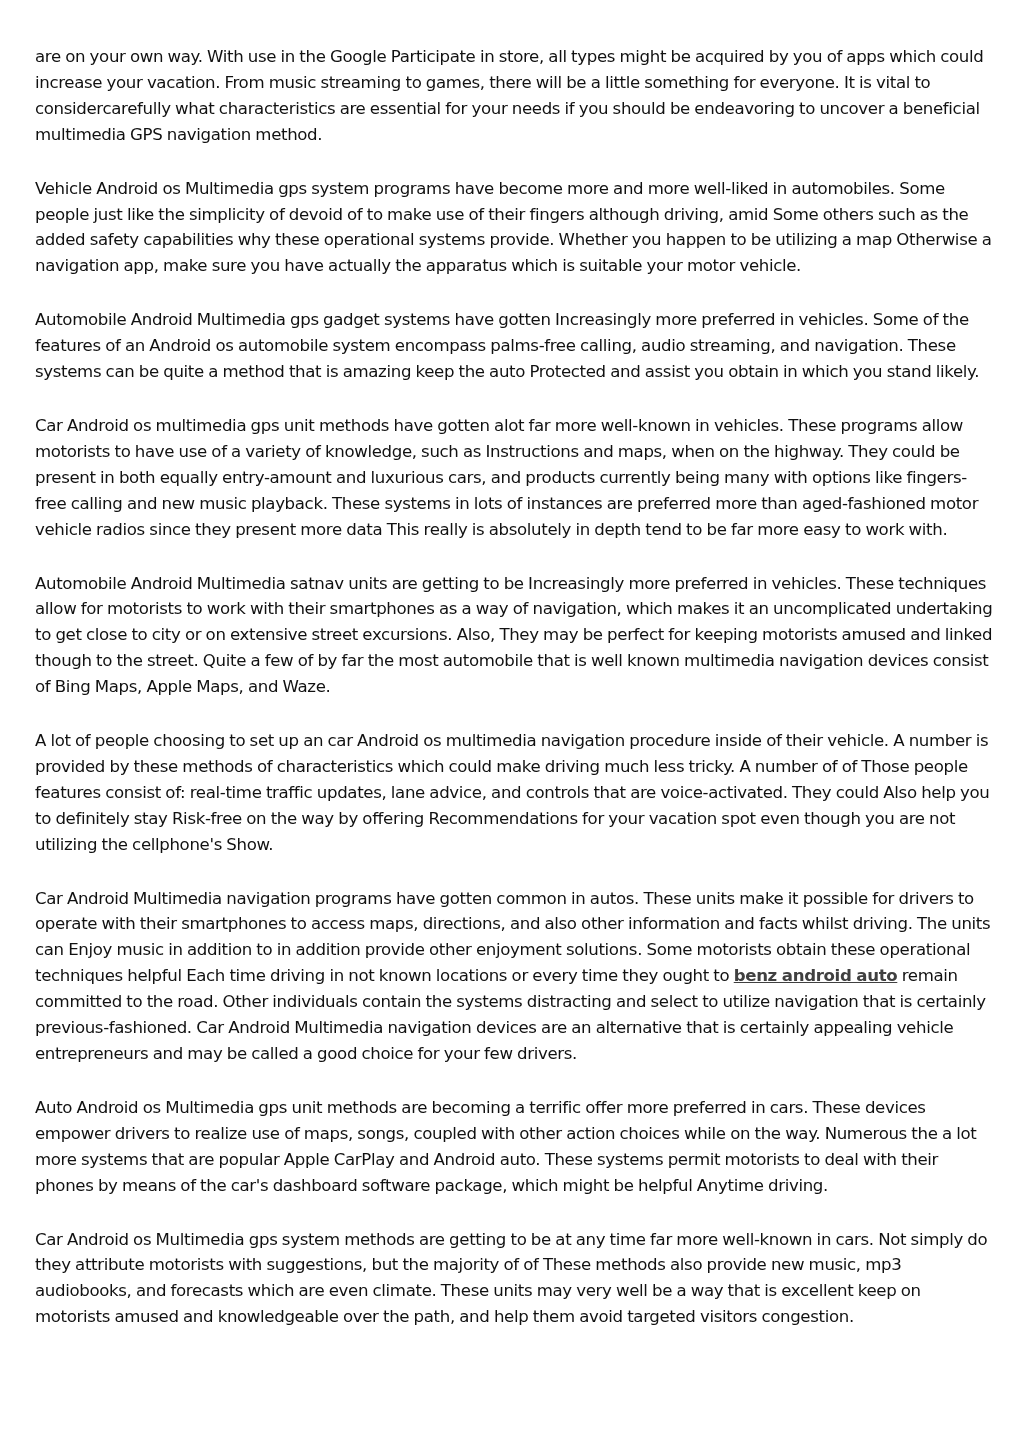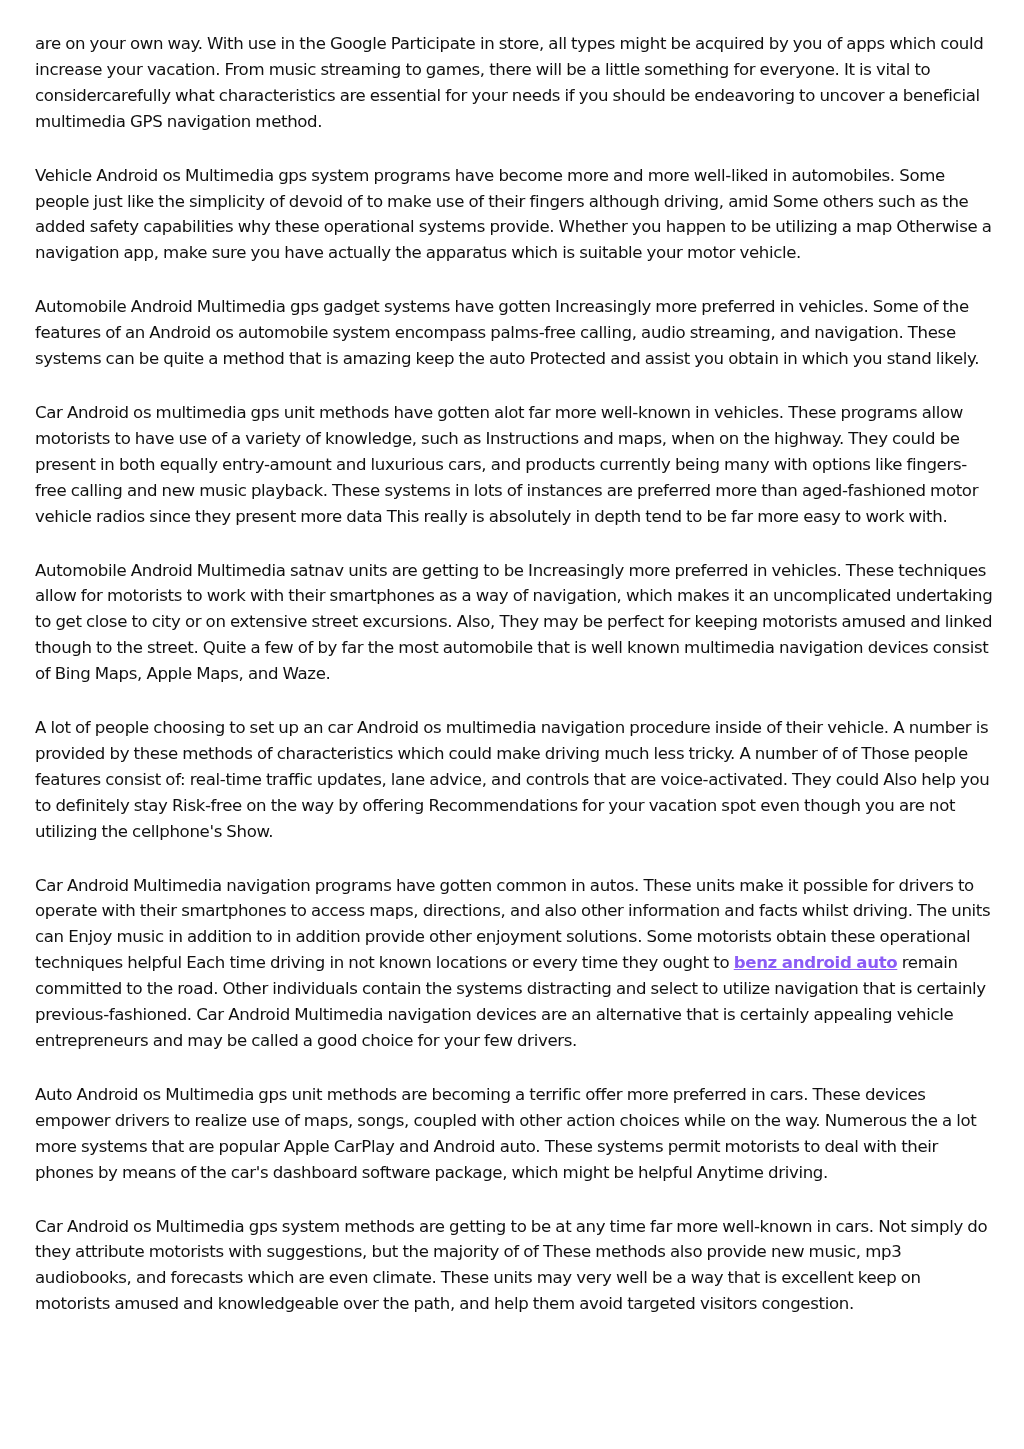--- a/index.html
+++ b/index.html
@@ -9,34 +9,34 @@
     }
     body {
       width: 1024px;
       height: 1449px;
       overflow: hidden;
       position: relative;
     }
     .page {
       position: absolute;
       left: 35px;
-      top: 31px;
+      top: 44px;
       width: 960px;
       font-family: "DejaVu Sans", sans-serif;
       font-size: 16.6px;
       line-height: 25.9px;
       color: #111111;
       letter-spacing: -0.35px;
       word-spacing: -0.5px;
     }
     .para {
       margin: 0 0 28px 0;
     }
     a.inline-link {
-      color: #8b5cf6;
+      color: #404040;
       font-weight: bold;
     }
   </style>
 </head>
 <body>
 
 <div class="page">
   <p class="para">are on your own way. With use in the Google Participate in store, all types might be acquired by you of apps which could increase your vacation. From music streaming to games, there will be a little something for everyone. It is vital to considercarefully what characteristics are essential for your needs if you should be endeavoring to uncover a beneficial multimedia GPS navigation method.</p>
   <p class="para">Vehicle Android os Multimedia gps system programs have become more and more well-liked in automobiles. Some people just like the simplicity of devoid of to make use of their fingers although driving, amid Some others such as the added safety capabilities why these operational systems provide. Whether you happen to be utilizing a map Otherwise a navigation app, make sure you have actually the apparatus which is suitable your motor vehicle.</p>
   <p class="para">Automobile Android Multimedia gps gadget systems have gotten Increasingly more preferred in vehicles. Some of the features of an Android os automobile system encompass palms-free calling, audio streaming, and navigation. These systems can be quite a method that is amazing keep the auto Protected and assist you obtain in which you stand likely.</p>

